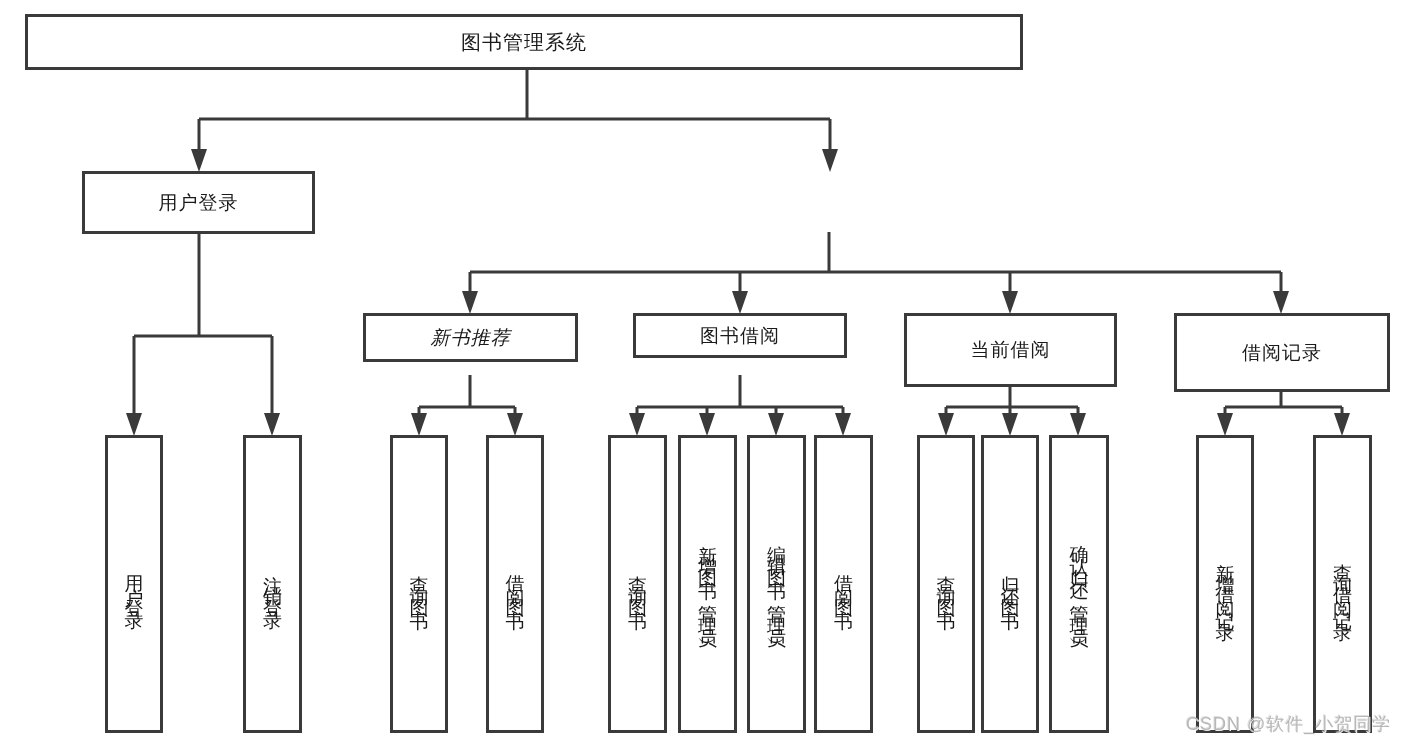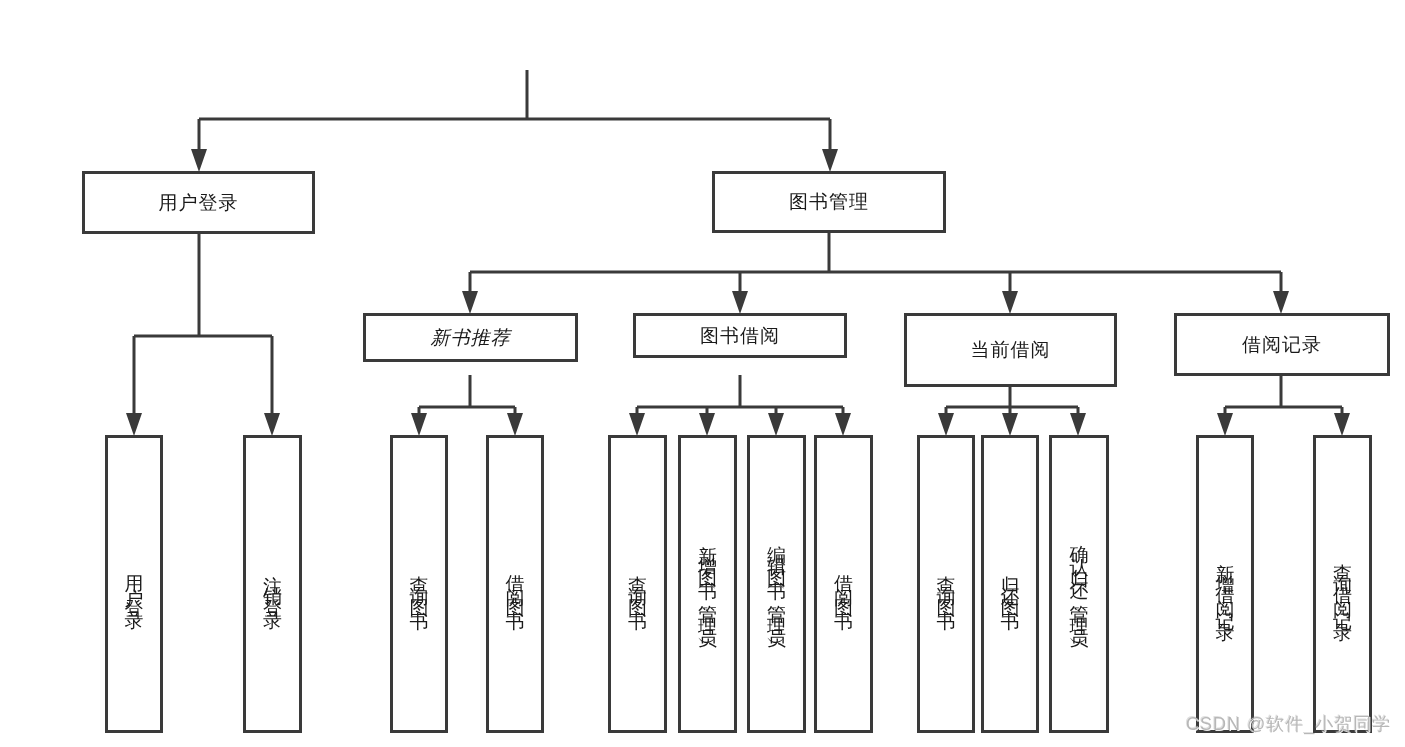--- a/index.html
+++ b/index.html
@@ -85,38 +85,38 @@
       <polygon points="768,413 784,413 776,436"></polygon>
       <polygon points="835,413 851,413 843,436"></polygon>
       <polygon points="938,413 954,413 946,436"></polygon>
       <polygon points="1002,413 1018,413 1010,436"></polygon>
       <polygon points="1070,413 1086,413 1078,436"></polygon>
       <polygon points="1217,413 1233,413 1225,436"></polygon>
       <polygon points="1334,413 1350,413 1342,436"></polygon>
     </g>
   </svg>
 
+  <div class="node root" style="left:25px; top:14px; width:998px; height:56px;">
+    <span>图书管理系统</span>
+  </div>
 
   <div class="node" style="left:82px; top:171px; width:233px; height:63px;">
     <span>用户登录</span>
-  </div>
-  <div class="node" style="left:712px; top:171px; width:234px; height:62px;">
-    <span>图书管理</span>
   </div>
 
   <div class="node" style="left:363px; top:313px; width:215px; height:49px;font-style:italic;">
     <span>新书推荐</span>
   </div>
   <div class="node" style="left:633px; top:313px; width:214px; height:45px;">
     <span>图书借阅</span>
   </div>
   <div class="node" style="left:904px; top:313px; width:213px; height:74px;">
     <span>当前借阅</span>
   </div>
-  <div class="node" style="left:1174px; top:313px; width:216px; height:63px;">
+  <div class="node" style="left:1174px; top:313px; width:216px; height:79px;">
     <span>借阅记录</span>
   </div>
 
   <div class="node leaf" style="left:105px; top:435px; width:58px; height:298px;">
     <span class="vtext">用户登录</span>
   </div>
   <div class="node leaf" style="left:243px; top:435px; width:59px; height:298px;">
     <span class="vtext">注销登录</span>
   </div>
 

